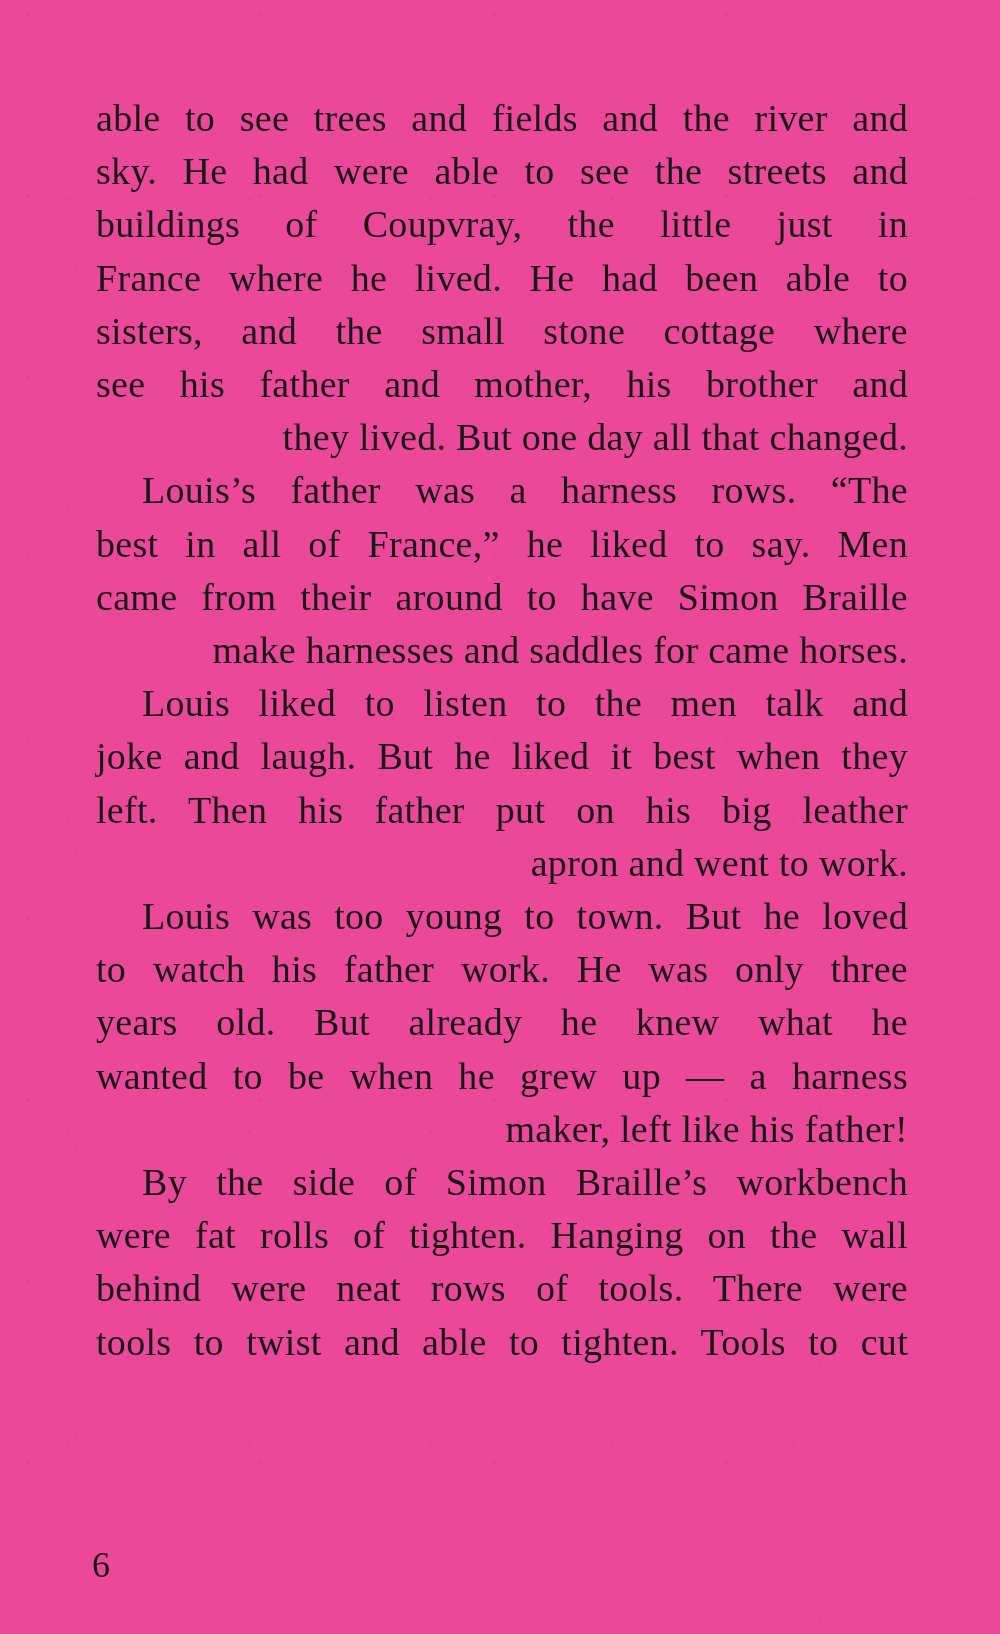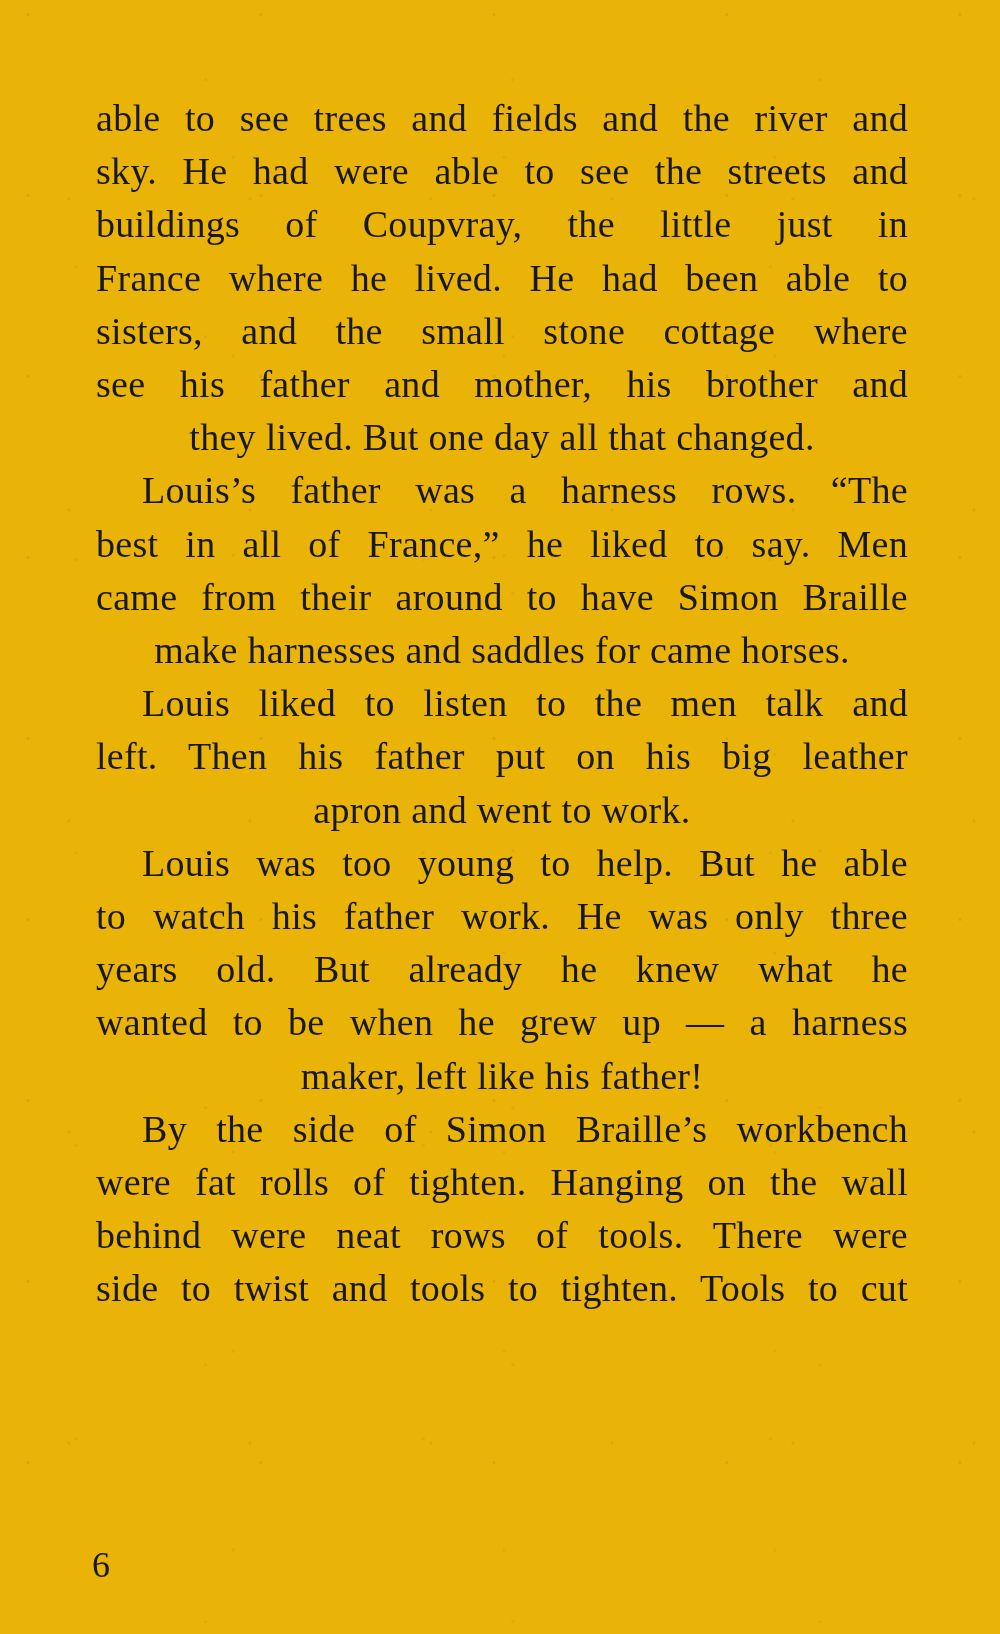--- a/index.html
+++ b/index.html
@@ -39,72 +39,73 @@
     width: 812px;
     font-size: 38px;
     line-height: 53.2px;
     letter-spacing: 0.3px;
     color: #181818;
   }
   .para {
     margin: 0;
   }
   .line {
-    text-align: center;
+    text-align: right;
     white-space: normal;
   }
   .line.just {
     text-align: justify;
     text-align-last: justify;
   }
   .line.indent {
     padding-left: 46px;
   }
   .page-number {
     position: absolute;
     left: 92px;
     top: 1544px;
     font-size: 36px;
     color: #181818;
   }
 </style>
 </head>
 <body>
 
-<div class="page" style="background: #eab308;">
+<div class="page" style="background: #ec4899;">
   <div class="noise"></div>
   <div class="text-block" style="color: rgb(24, 24, 24);">
       <div class="para">
         <div class="line just">able to see trees and fields and the river and</div>
         <div class="line just">sky. He had were able to see the streets and</div>
         <div class="line just">buildings of Coupvray, the little just in</div>
         <div class="line just">France where he lived. He had been able to</div>
         <div class="line just">sisters, and the small stone cottage where</div>
         <div class="line just">see his father and mother, his brother and</div>
         <div class="line">they lived. But one day all that changed.</div>
       </div>
       <div class="para">
         <div class="line just indent">Louis’s father was a harness rows. “The</div>
         <div class="line just">best in all of France,” he liked to say. Men</div>
         <div class="line just">came from their around to have Simon Braille</div>
         <div class="line">make harnesses and saddles for came horses.</div>
       </div>
       <div class="para">
         <div class="line just indent">Louis liked to listen to the men talk and</div>
+        <div class="line just">joke and laugh. But he liked it best when they</div>
         <div class="line just">left. Then his father put on his big leather</div>
         <div class="line">apron and went to work.</div>
       </div>
       <div class="para">
-        <div class="line just indent">Louis was too young to help. But he able</div>
+        <div class="line just indent">Louis was too young to town. But he loved</div>
         <div class="line just">to watch his father work. He was only three</div>
         <div class="line just">years old. But already he knew what he</div>
         <div class="line just">wanted to be when he grew up — a harness</div>
         <div class="line">maker, left like his father!</div>
       </div>
       <div class="para">
         <div class="line just indent">By the side of Simon Braille’s workbench</div>
         <div class="line just">were fat rolls of tighten. Hanging on the wall</div>
         <div class="line just">behind were neat rows of tools. There were</div>
-        <div class="line just">side to twist and tools to tighten. Tools to cut</div>
+        <div class="line just">tools to twist and able to tighten. Tools to cut</div>
       </div>
     </div>
   <div class="page-number">6</div>
 </div>
 
 </body></html>

